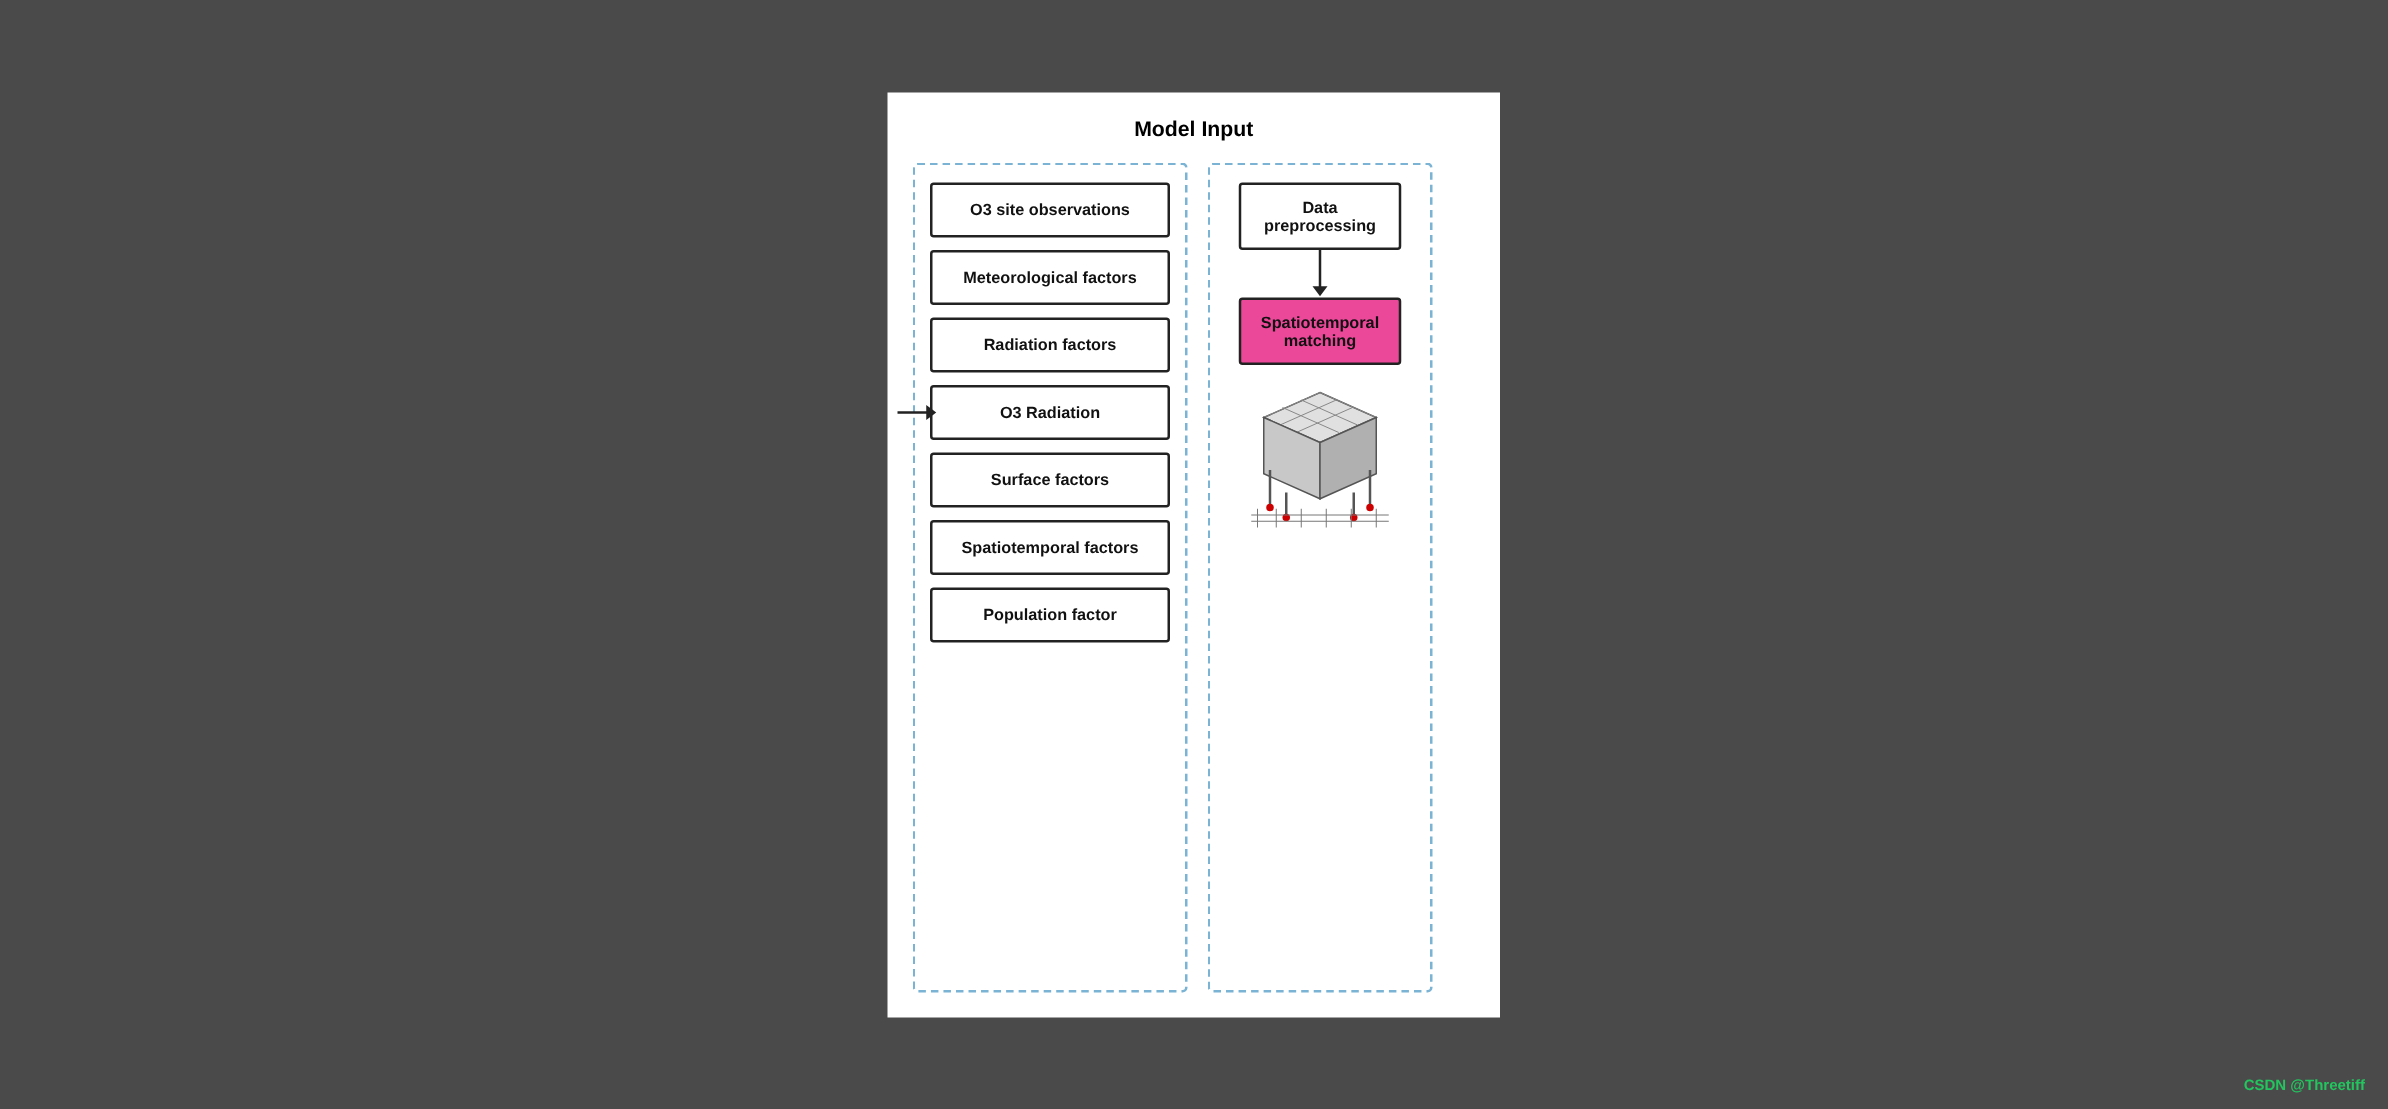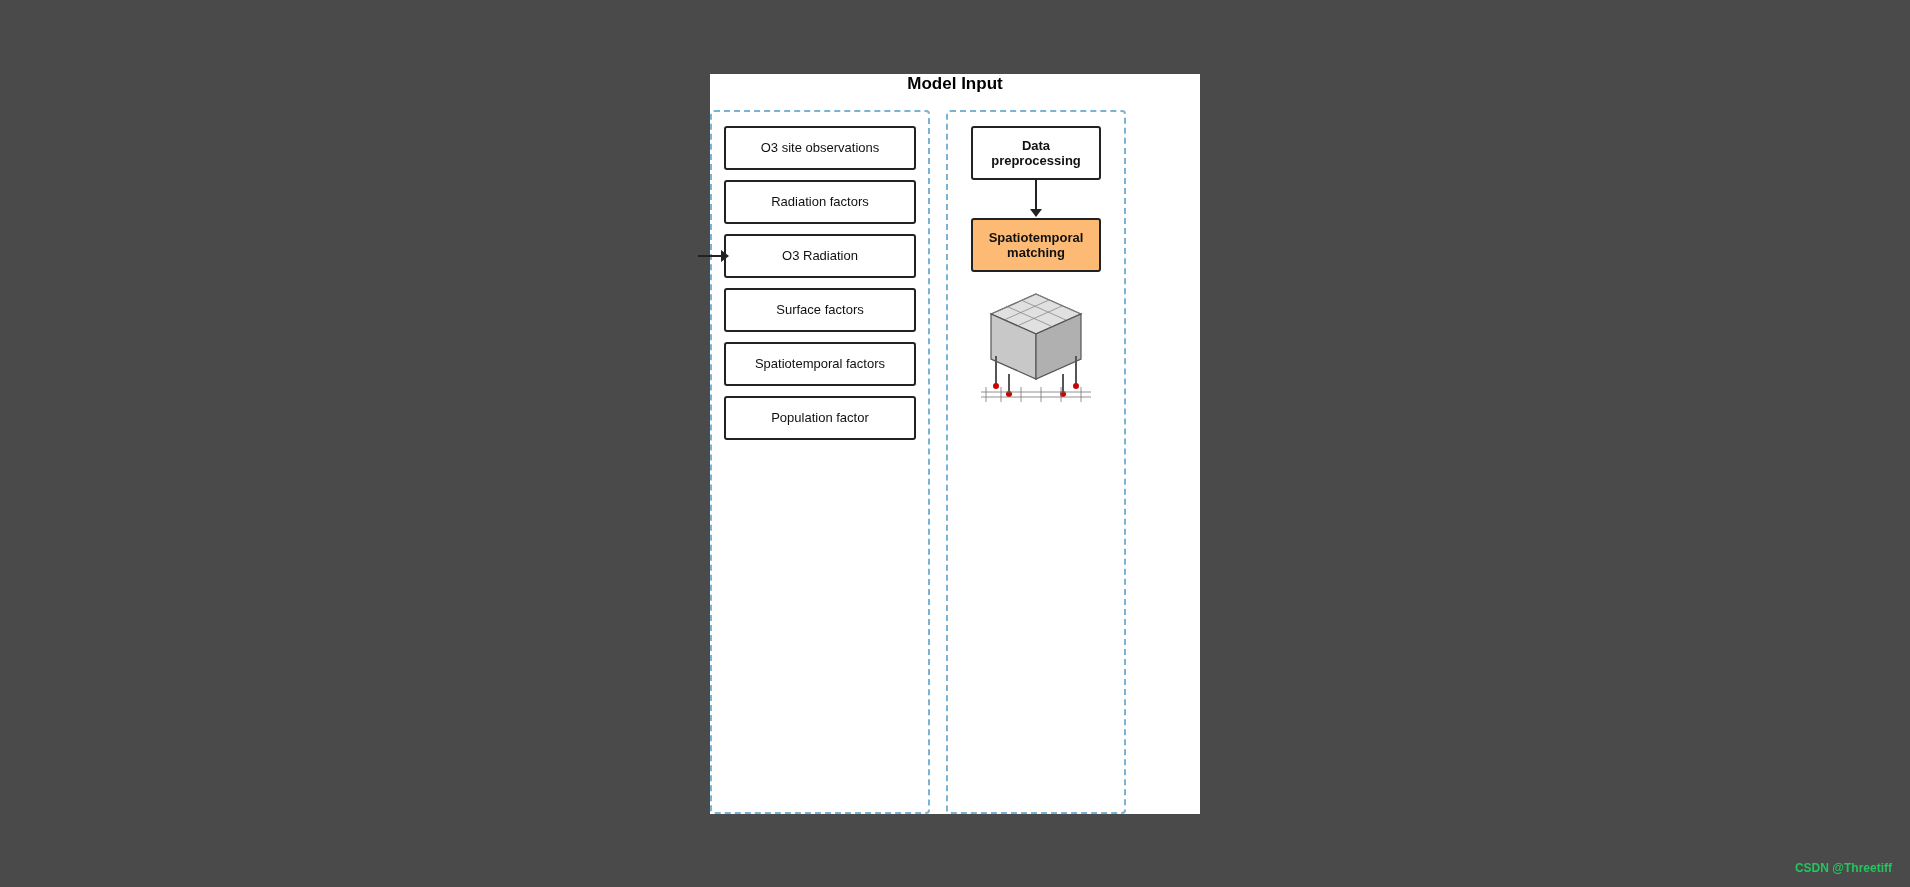--- a/index.html
+++ b/index.html
@@ -9,20 +9,21 @@
       height: 887px;
       display: flex;
       align-items: center;
       justify-content: center;
       font-family: Arial, sans-serif;
     }
     .diagram-container {
       background: white;
       width: 490px;
       min-height: 740px;
+      padding: 20px;
       display: flex;
       flex-direction: column;
       align-items: stretch;
       position: relative;
     }
     .diagram-title {
       text-align: center;
       font-weight: bold;
       font-size: 17px;
       margin-bottom: 16px;
@@ -55,21 +56,21 @@
       flex-shrink: 0;
       margin-left: 16px;
       position: relative;
     }
     .input-box {
       border: 2px solid #222;
       border-radius: 3px;
       padding: 10px 8px;
       text-align: center;
       font-size: 13px;
-      font-weight: 400;
+      font-weight: 700;
       color: #111;
       background: white;
       min-height: 44px;
       display: flex;
       align-items: center;
       justify-content: center;
     }
     .process-box {
       border: 2px solid #222;
       border-radius: 3px;
@@ -125,21 +126,21 @@
       border-left: 8px solid #222;
     }
     .spatiotemporal-box {
       border: 2px solid #222;
       border-radius: 3px;
       padding: 10px 12px;
       text-align: center;
       font-size: 13px;
       font-weight: 600;
       color: #111;
-      background: #fdba74;
+      background: #ec4899;
       min-height: 52px;
       display: flex;
       align-items: center;
       justify-content: center;
       width: 130px;
     }
     
     .grid-illustration {
       margin-top: 12px;
       width: 130px;
@@ -157,20 +158,23 @@
 </head>
 <body>
 
 <div class="diagram-container">
   <div class="diagram-title">Model Input</div>
   <div class="columns-wrapper">
 
     <div class="left-column">
       <div class="input-box">
         <span>O3 site observations</span>
+      </div>
+      <div class="input-box">
+        <span>Meteorological factors</span>
       </div>
       <div class="input-box">
         <span>Radiation factors</span>
       </div>
       <div class="input-box" style="position:relative;">
         <span>O3 Radiation</span>
 
         <div class="arrow-right">
           <div class="arrow-right-line"></div>
         </div>

